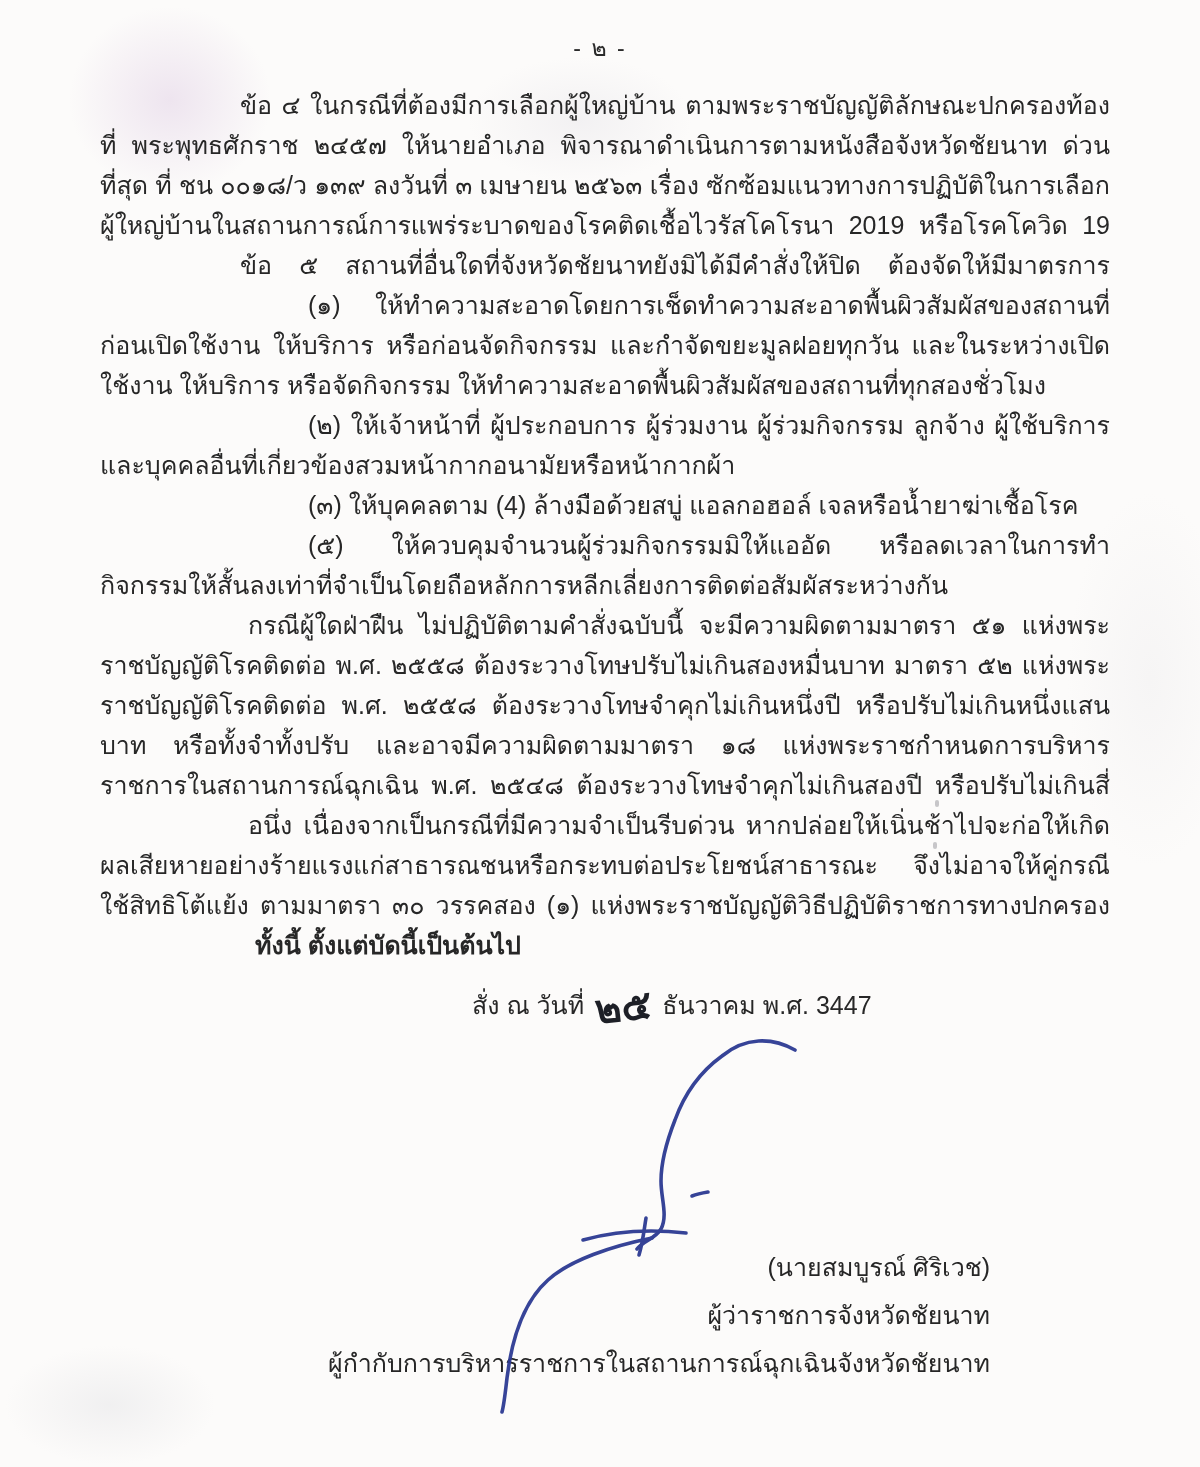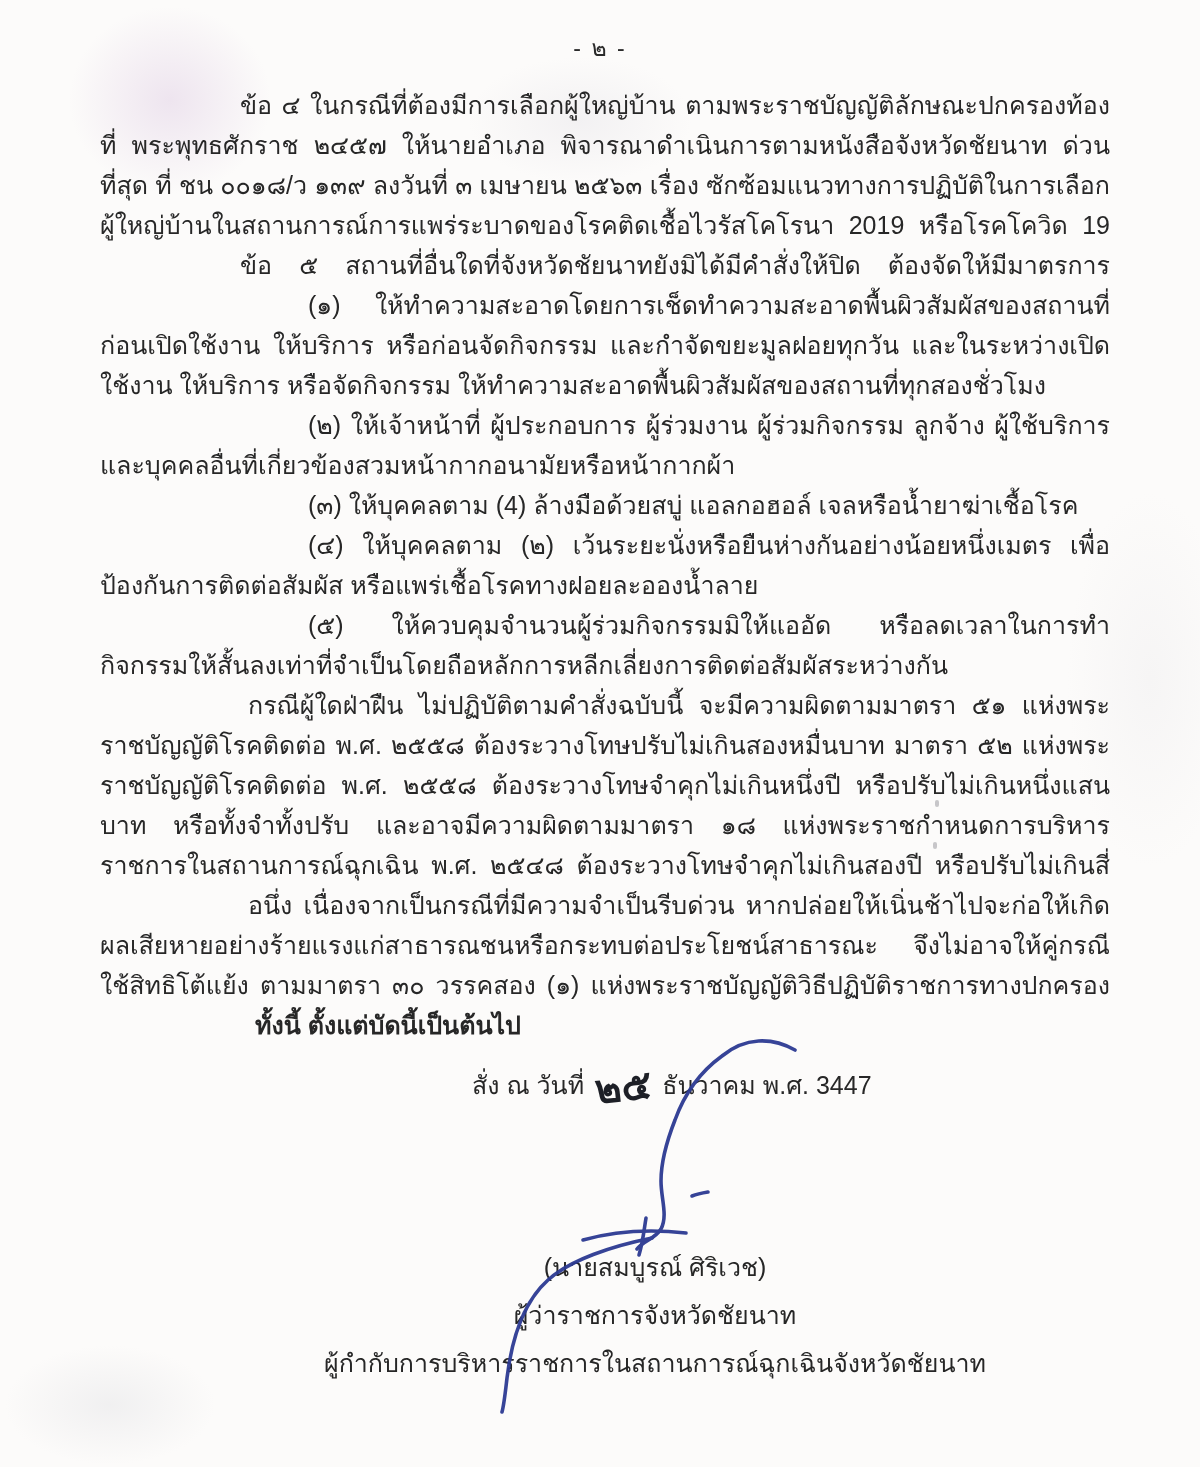--- a/index.html
+++ b/index.html
@@ -41,22 +41,22 @@
   .order-line{
     margin-top:20px;margin-left:372px;height:64px;
     display:flex;align-items:flex-start;text-align:left;white-space:nowrap;
   }
   .hand-day{
     display:inline-block;width:78px;text-align:center;
     font-size:40px;font-weight:bold;color:#1d1f26;
     transform:rotate(-6deg) translateY(2px);
   }
   .sig-block{
-    position:absolute;left:305px;top:1243px;width:700px;
-    text-align:center;font-size:25px;line-height:48px;color:#262626;
+    position:absolute;left:290px;top:1243px;width:700px;
+    text-align:right;font-size:25px;line-height:48px;color:#262626;
   }
   .sig-block div{height:48px;overflow:hidden;}
   svg.signature{position:absolute;left:0;top:0;pointer-events:none;}
 </style>
 </head>
 <body>
 
 <div class="smudge s1"></div>
 <div class="smudge s2"></div>
 <div class="smudge s3"></div>
@@ -65,21 +65,20 @@
 <div class="speck" style="left:933px;top:842px;"></div>
 
 <div class="page-number">- ๒ -</div>
 
 <div class="content">
   <p class="indent-clause h160">ข้อ ๔ ในกรณีที่ต้องมีการเลือกผู้ใหญ่บ้าน ตามพระราชบัญญัติลักษณะปกครองท้องที่ พระพุทธศักราช ๒๔๕๗ ให้นายอำเภอ พิจารณาดำเนินการตามหนังสือจังหวัดชัยนาท ด่วนที่สุด ที่ ชน ๐๐๑๘/ว ๑๓๙ ลงวันที่ ๓ เมษายน ๒๕๖๓ เรื่อง ซักซ้อมแนวทางการปฏิบัติในการเลือกผู้ใหญ่บ้านในสถานการณ์การแพร่ระบาดของโรคติดเชื้อไวรัสโคโรนา 2019 หรือโรคโควิด 19 (Coronavirus Disease 2019 (COVID-19)) ในพื้นที่จังหวัด</p>
   <p class="indent-clause h40">ข้อ ๕ สถานที่อื่นใดที่จังหวัดชัยนาทยังมิได้มีคำสั่งให้ปิด ต้องจัดให้มีมาตรการป้องกันโรค ดังนี้</p>
   <p class="indent-item h120">(๑) ให้ทำความสะอาดโดยการเช็ดทำความสะอาดพื้นผิวสัมผัสของสถานที่ก่อนเปิดใช้งาน ให้บริการ หรือก่อนจัดกิจกรรม และกำจัดขยะมูลฝอยทุกวัน และในระหว่างเปิดใช้งาน ให้บริการ หรือจัดกิจกรรม ให้ทำความสะอาดพื้นผิวสัมผัสของสถานที่ทุกสองชั่วโมง</p>
   <p class="indent-item h80">(๒) ให้เจ้าหน้าที่ ผู้ประกอบการ ผู้ร่วมงาน ผู้ร่วมกิจกรรม ลูกจ้าง ผู้ใช้บริการ และบุคคลอื่นที่เกี่ยวข้องสวมหน้ากากอนามัยหรือหน้ากากผ้า</p>
   <p class="indent-item h40">(๓) ให้บุคคลตาม (4) ล้างมือด้วยสบู่ แอลกอฮอล์ เจลหรือน้ำยาฆ่าเชื้อโรค</p>
-  <p class="indent-item h80">(๔) ให้บุคคลตาม (๒) เว้นระยะนั่งหรือยืนห่างกันอย่างน้อยหนึ่งเมตร เพื่อป้องกันการติดต่อสัมผัส หรือแพร่เชื้อโรคทางฝอยละอองน้ำลาย</p>
   <p class="indent-item h80">(๕) ให้ควบคุมจำนวนผู้ร่วมกิจกรรมมิให้แออัด หรือลดเวลาในการทำกิจกรรมให้สั้นลงเท่าที่จำเป็นโดยถือหลักการหลีกเลี่ยงการติดต่อสัมผัสระหว่างกัน</p>
   <p class="indent-para penalty h200">กรณีผู้ใดฝ่าฝืน ไม่ปฏิบัติตามคำสั่งฉบับนี้ จะมีความผิดตามมาตรา ๕๑ แห่งพระราชบัญญัติโรคติดต่อ พ.ศ. ๒๕๕๘ ต้องระวางโทษปรับไม่เกินสองหมื่นบาท มาตรา ๕๒ แห่งพระราชบัญญัติโรคติดต่อ พ.ศ. ๒๕๕๘ ต้องระวางโทษจำคุกไม่เกินหนึ่งปี หรือปรับไม่เกินหนึ่งแสนบาท หรือทั้งจำทั้งปรับ และอาจมีความผิดตามมาตรา ๑๘ แห่งพระราชกำหนดการบริหารราชการในสถานการณ์ฉุกเฉิน พ.ศ. ๒๕๔๘ ต้องระวางโทษจำคุกไม่เกินสองปี หรือปรับไม่เกินสี่หมื่นบาท หรือทั้งจำทั้งปรับ</p>
   <p class="indent-para h120">อนึ่ง เนื่องจากเป็นกรณีที่มีความจำเป็นรีบด่วน หากปล่อยให้เนิ่นช้าไปจะก่อให้เกิดผลเสียหายอย่างร้ายแรงแก่สาธารณชนหรือกระทบต่อประโยชน์สาธารณะ จึงไม่อาจให้คู่กรณีใช้สิทธิโต้แย้ง ตามมาตรา ๓๐ วรรคสอง (๑) แห่งพระราชบัญญัติวิธีปฏิบัติราชการทางปกครอง พ.ศ. ๒๕๓๙</p>
   <p class="effective">ทั้งนี้ ตั้งแต่บัดนี้เป็นต้นไป</p>
 
   <div class="order-line">
     <span>สั่ง ณ วันที่</span>
     <span class="hand-day">๒๕</span>
     <span>ธันวาคม พ.ศ. 3447</span>
   </div>

